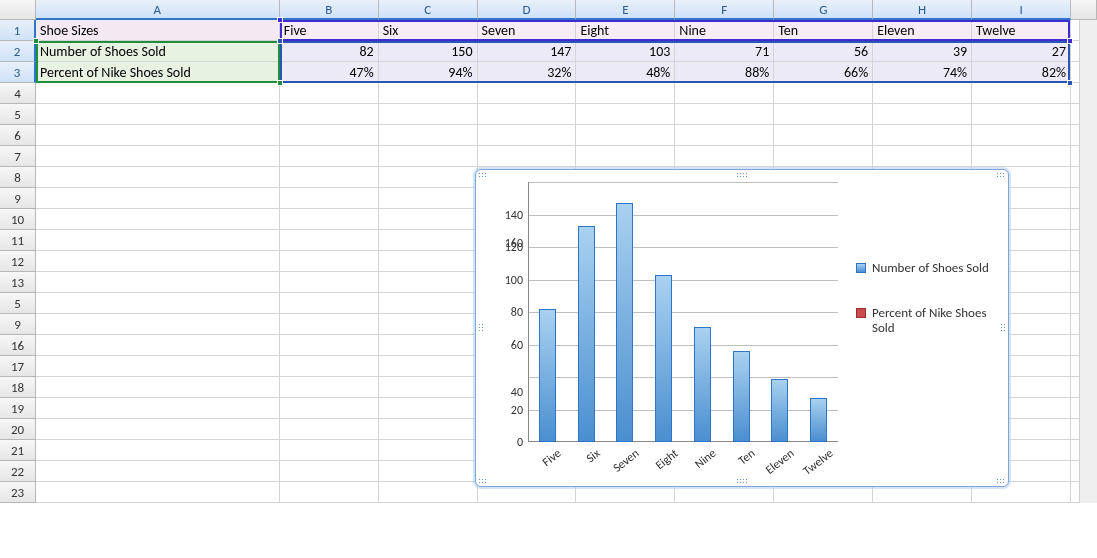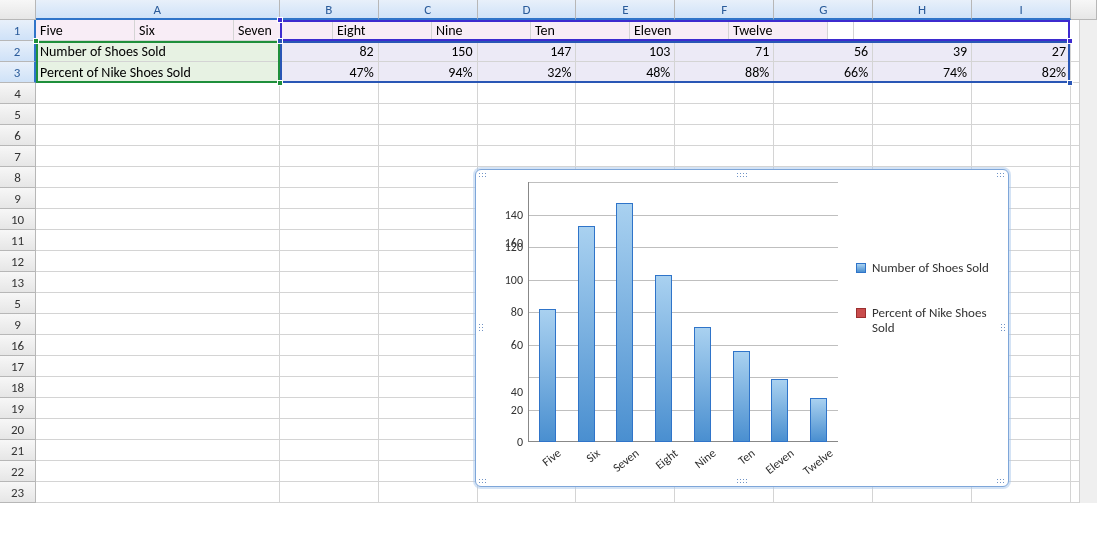--- a/index.html
+++ b/index.html
@@ -201,20 +201,21 @@
     <div class="col-header wE sel">E</div>
     <div class="col-header wF sel">F</div>
     <div class="col-header wG sel">G</div>
     <div class="col-header wH sel">H</div>
     <div class="col-header wI sel">I</div>
     <div class="col-header wPad"></div>
   </div>
 
   <div class="row">
     <div class="row-header sel">1</div>
+    <div class="cell wA txt hdr-size-label">Shoe Sizes</div>
     <div class="cell wB txt hdr-size-col">Five</div>
     <div class="cell wC txt hdr-size-col">Six</div>
     <div class="cell wD txt hdr-size-col">Seven</div>
     <div class="cell wE txt hdr-size-col">Eight</div>
     <div class="cell wF txt hdr-size-col">Nine</div>
     <div class="cell wG txt hdr-size-col">Ten</div>
     <div class="cell wH txt hdr-size-col">Eleven</div>
     <div class="cell wI txt hdr-size-col">Twelve</div>
     <div class="cell wPad"></div>
   </div>

